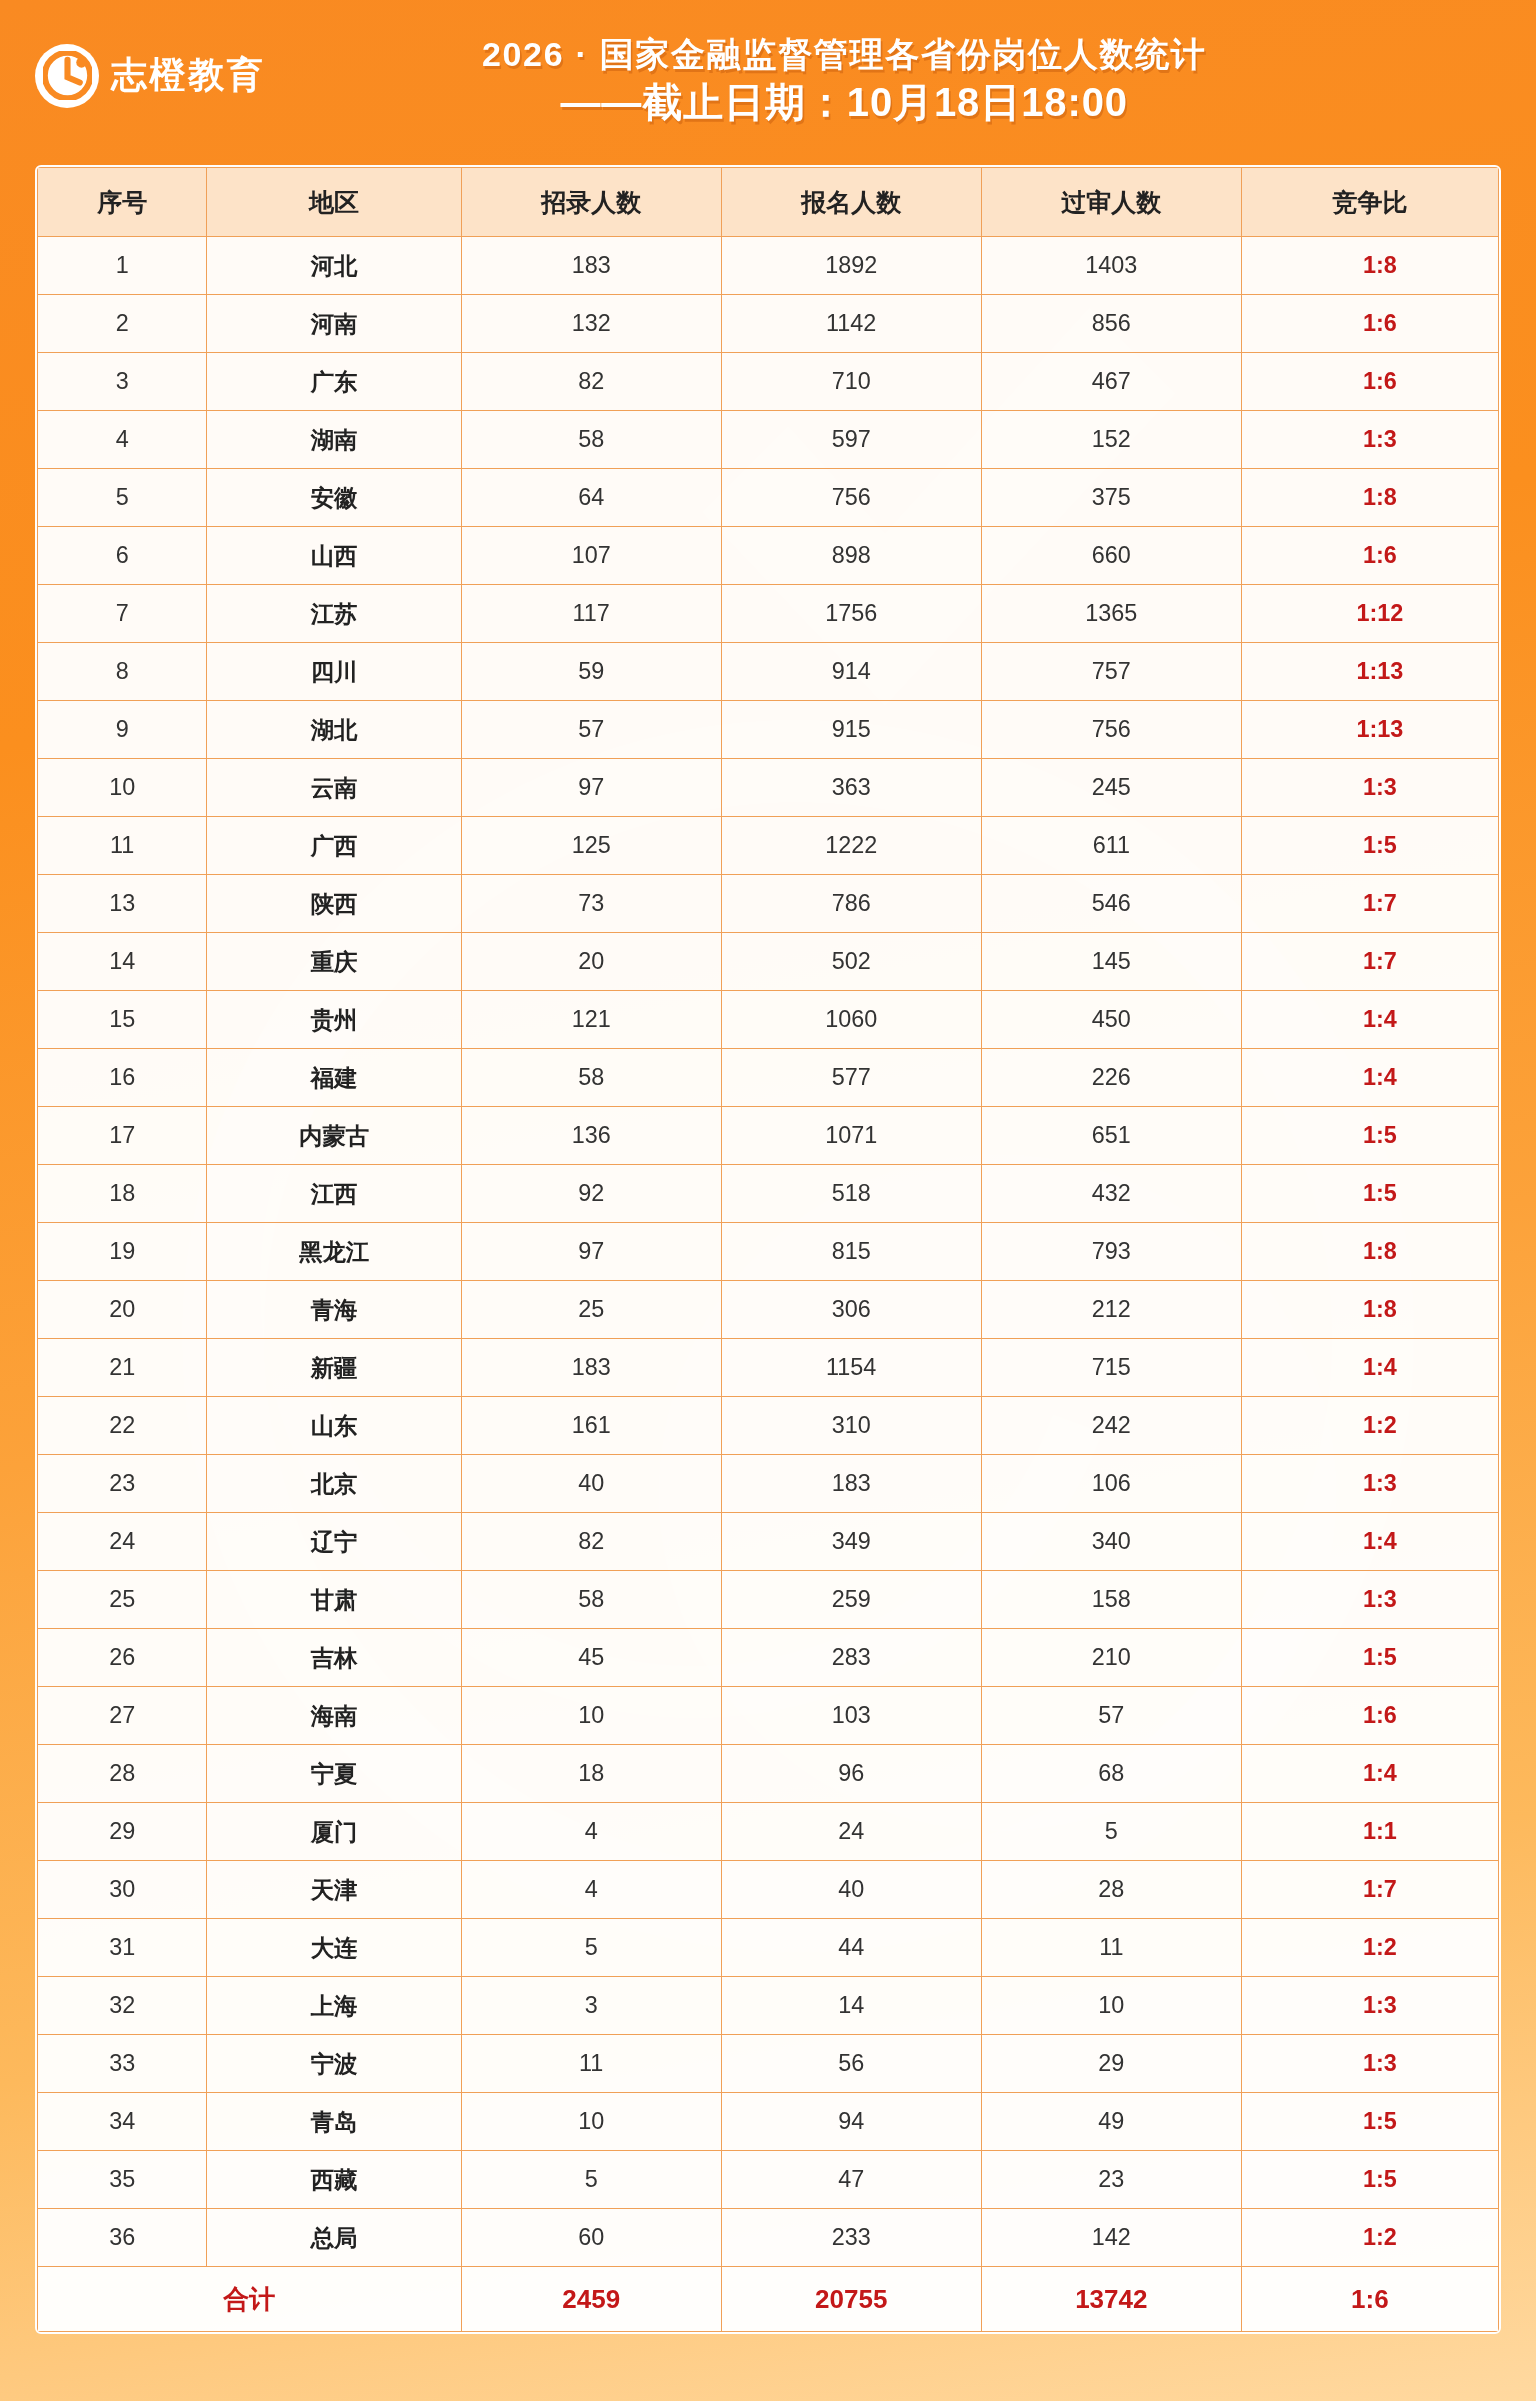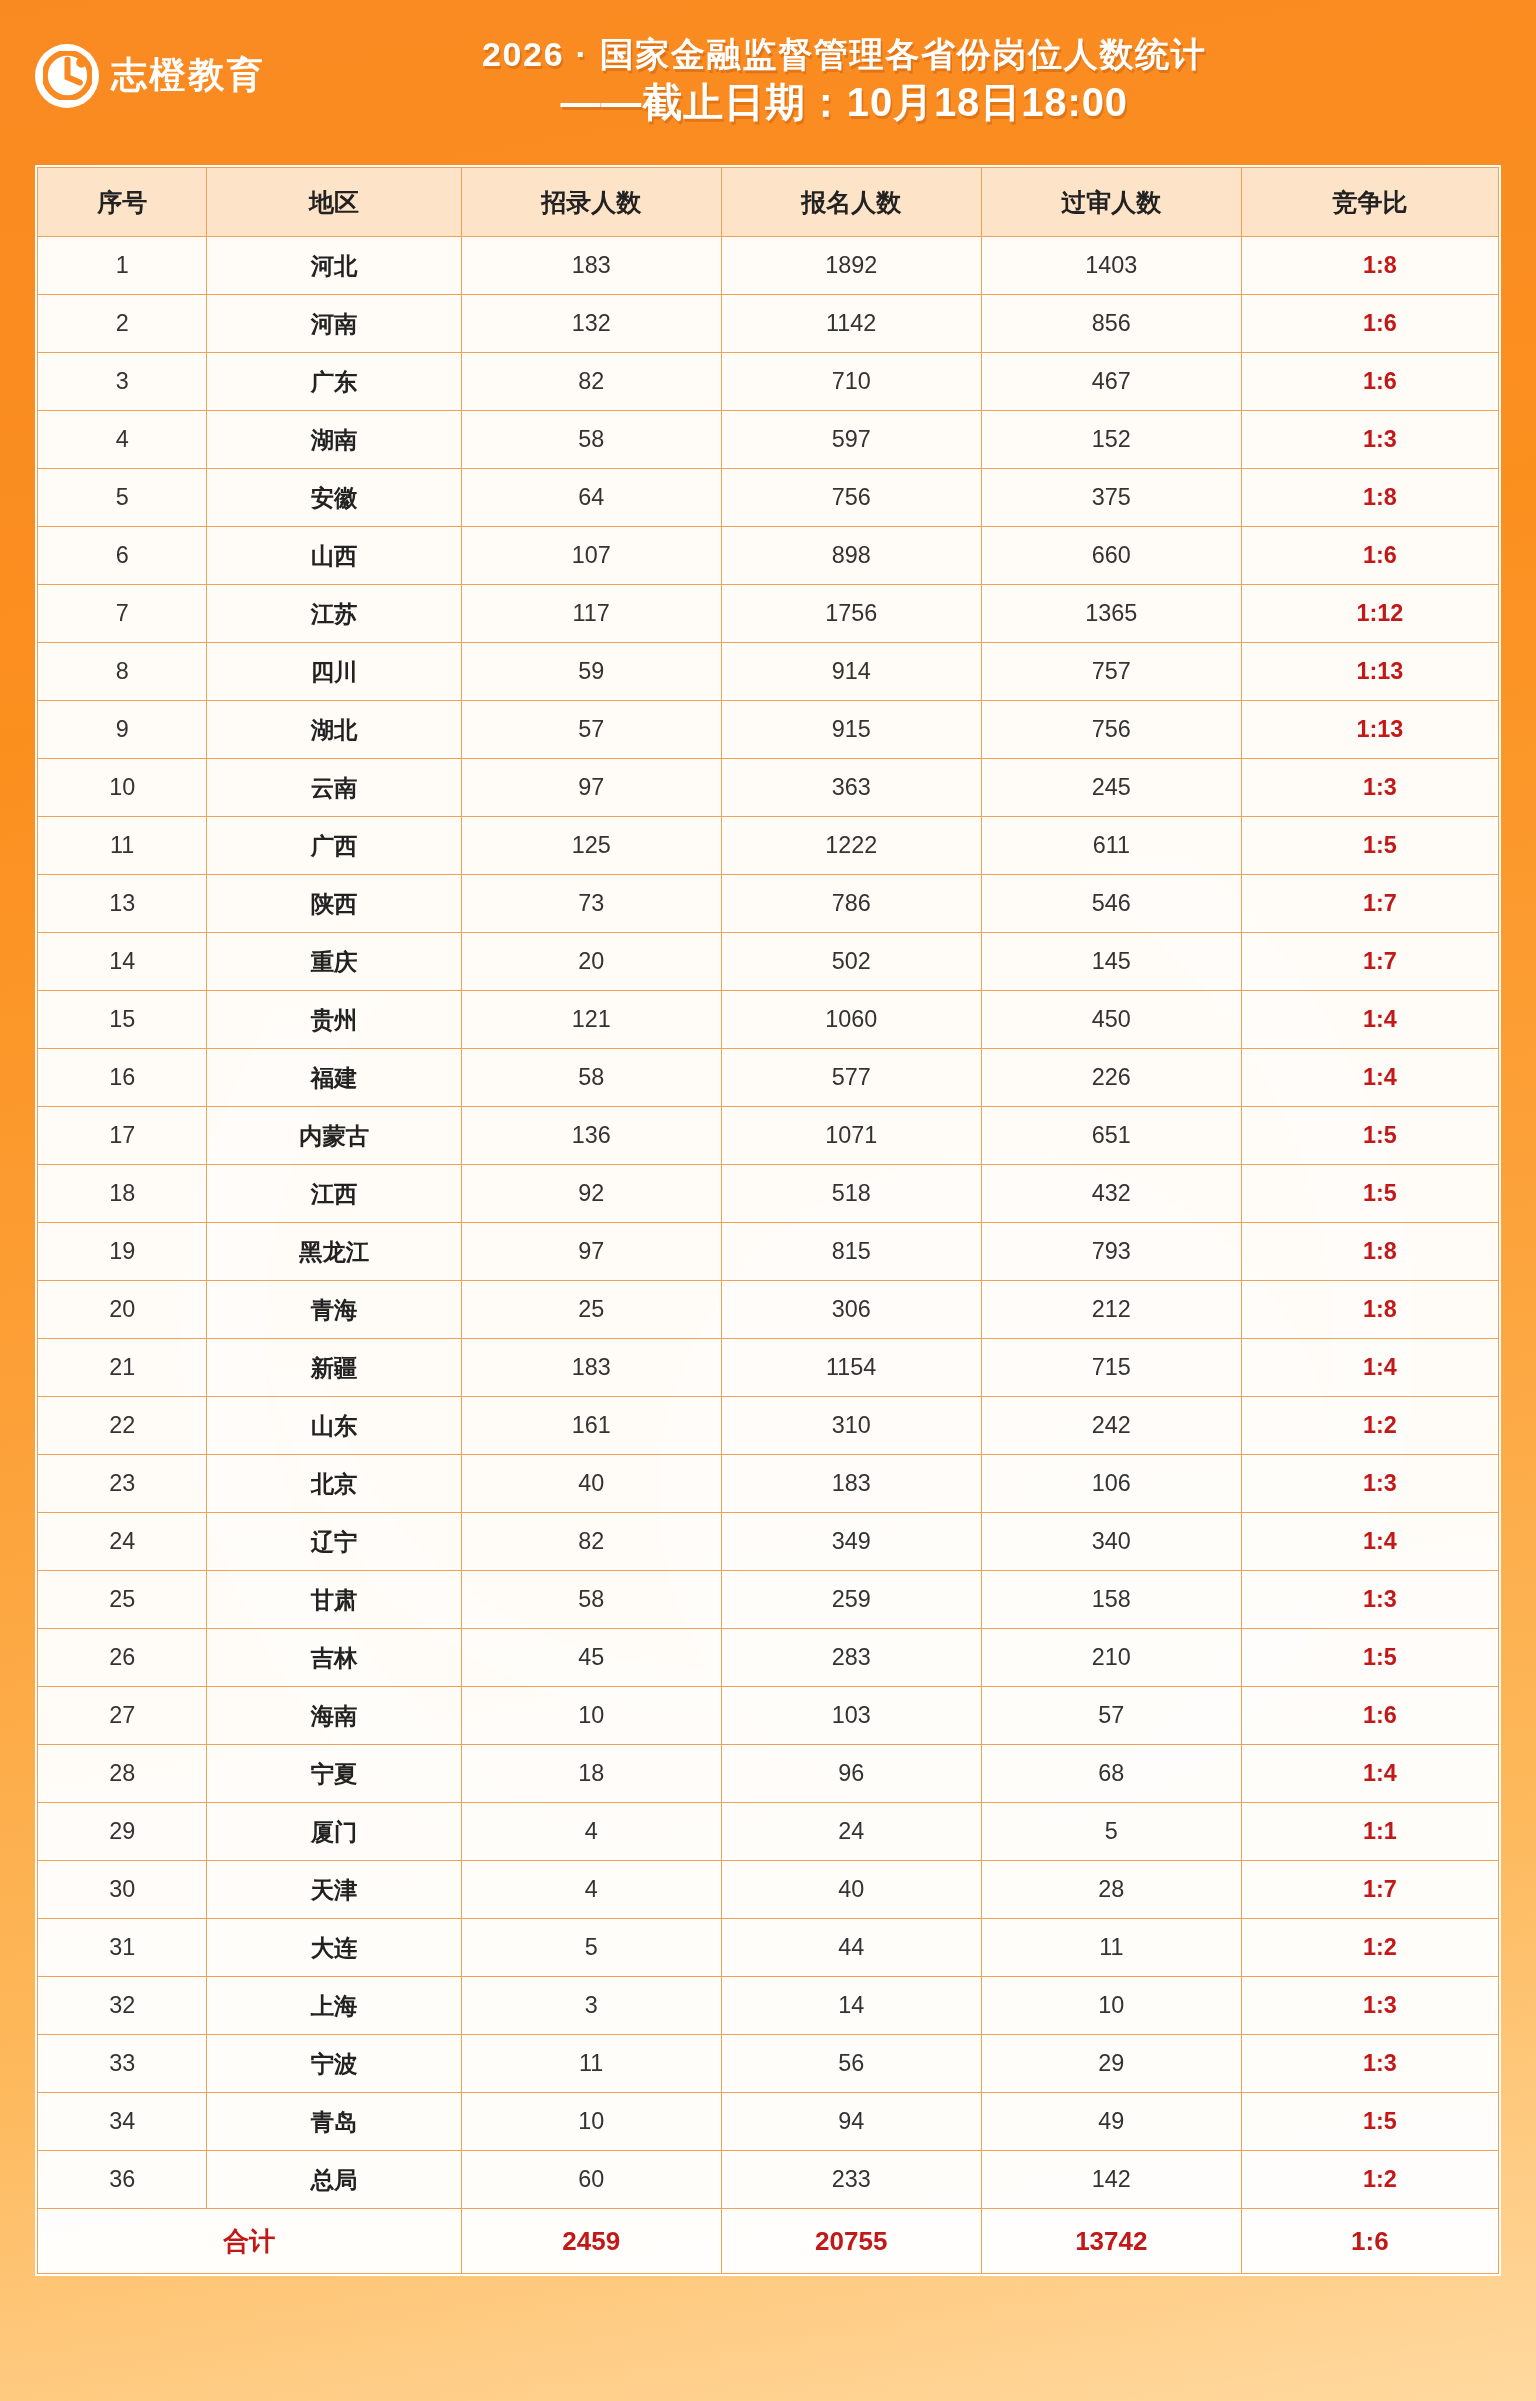--- a/index.html
+++ b/index.html
@@ -122,21 +122,21 @@
     text-shadow: 1.7px 2.6px 0 rgba(196,88,10,0.45);
     white-space: nowrap;
   }
 
   
   .table-card {
     position: relative;
     margin: 0 35px 29.5px 35px;
     background: rgba(255,255,255,0.86);
     border: 2.6px solid #ffffff;
-    border-radius: 1px;
+    border-radius: 6px;
     box-sizing: border-box;
     overflow: hidden;
   }
   table.stats {
     width: 100%;
     border-collapse: collapse;
     table-layout: fixed;
   }
   table.stats th, table.stats td {
     border: 1.7px solid #f0a057;
@@ -483,20 +483,28 @@
           </tr>
           <tr>
             <td>34</td>
             <td class="region">青岛</td>
             <td>10</td>
             <td>94</td>
             <td>49</td>
             <td class="ratio">1:5</td>
           </tr>
           <tr>
+            <td>35</td>
+            <td class="region">西藏</td>
+            <td>5</td>
+            <td>47</td>
+            <td>23</td>
+            <td class="ratio">1:5</td>
+          </tr>
+          <tr>
             <td>36</td>
             <td class="region">总局</td>
             <td>60</td>
             <td>233</td>
             <td>142</td>
             <td class="ratio">1:2</td>
           </tr>
           <tr class="total">
             <td colspan="2">合计</td>
             <td>2459</td>

